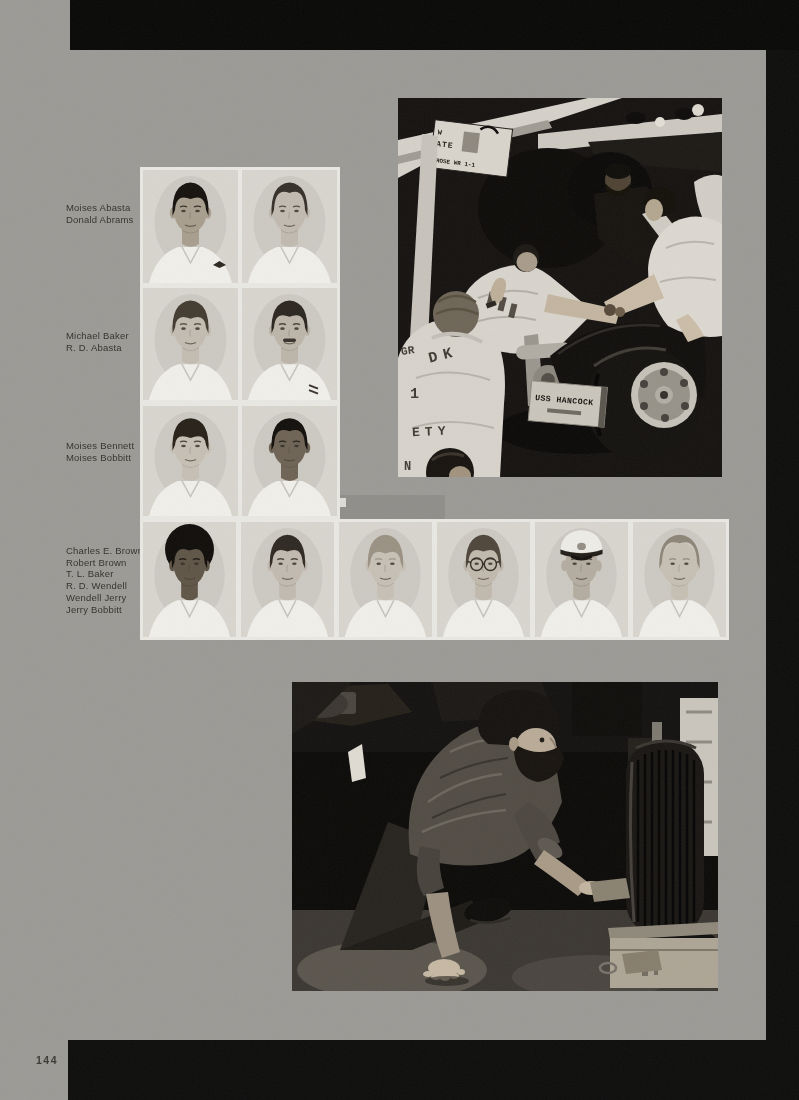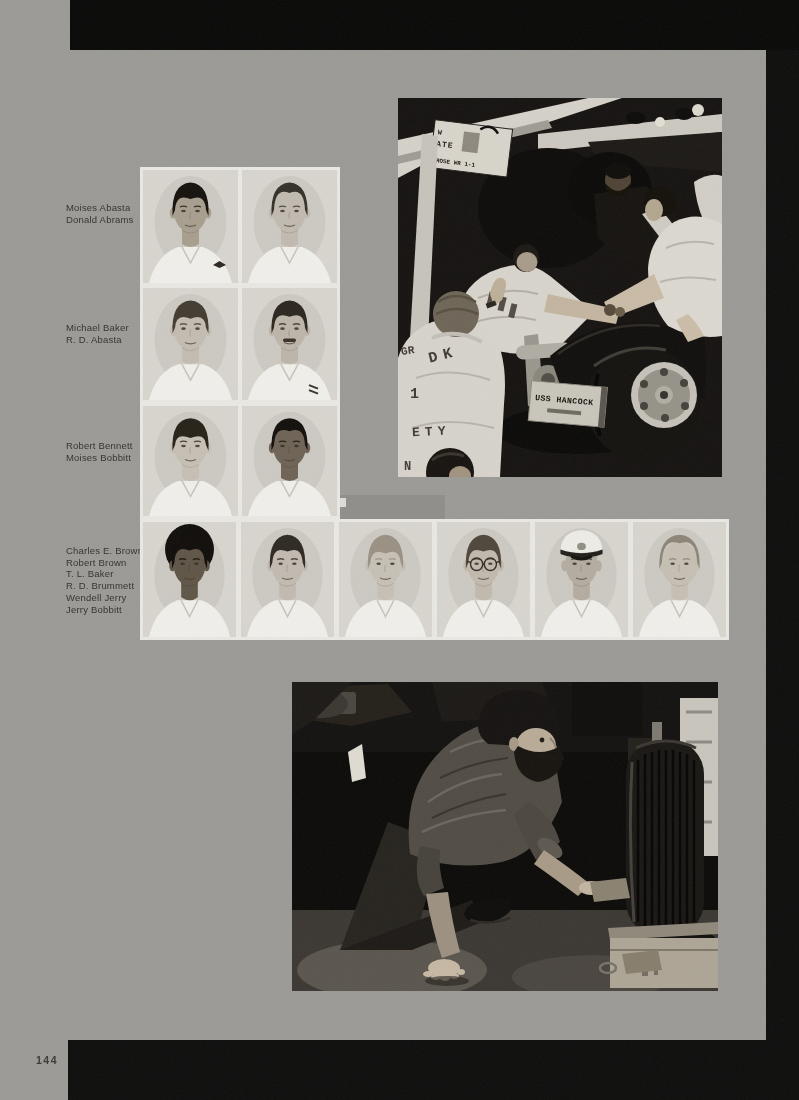--- a/index.html
+++ b/index.html
@@ -33,33 +33,33 @@
 
 <div class="sheet">
   <div class="gray-main"></div>
   <div class="gray-left"></div>
   <div class="topbar"></div>
 
   <div class="namegroup" style="top:202px">
     <div>Moises Abasta</div>
     <div>Donald Abrams</div>
   </div>
-  <div class="namegroup" style="top:322px">
+  <div class="namegroup" style="top:330px">
     <div>Michael Baker</div>
     <div>R. D. Abasta</div>
   </div>
   <div class="namegroup" style="top:440px">
-    <div>Robert Bennett</div>
+    <div>Moises Bennett</div>
     <div>Moises Bobbitt</div>
   </div>
   <div class="namegroup" style="top:545px">
     <div>Charles E. Brown</div>
     <div>Robert Brown</div>
     <div>T. L. Baker</div>
-    <div>R. D. Brummett</div>
+    <div>R. D. Wendell</div>
     <div>Wendell Jerry</div>
     <div>Jerry Bobbitt</div>
   </div>
 
   <div class="shadow-chip"></div>
   <div class="white-sliver"></div>
 
   <div class="prow r123 row1">
     <div class="photo">
         <svg viewBox="0 0 95 113" preserveAspectRatio="none" width="100%" height="100%">

